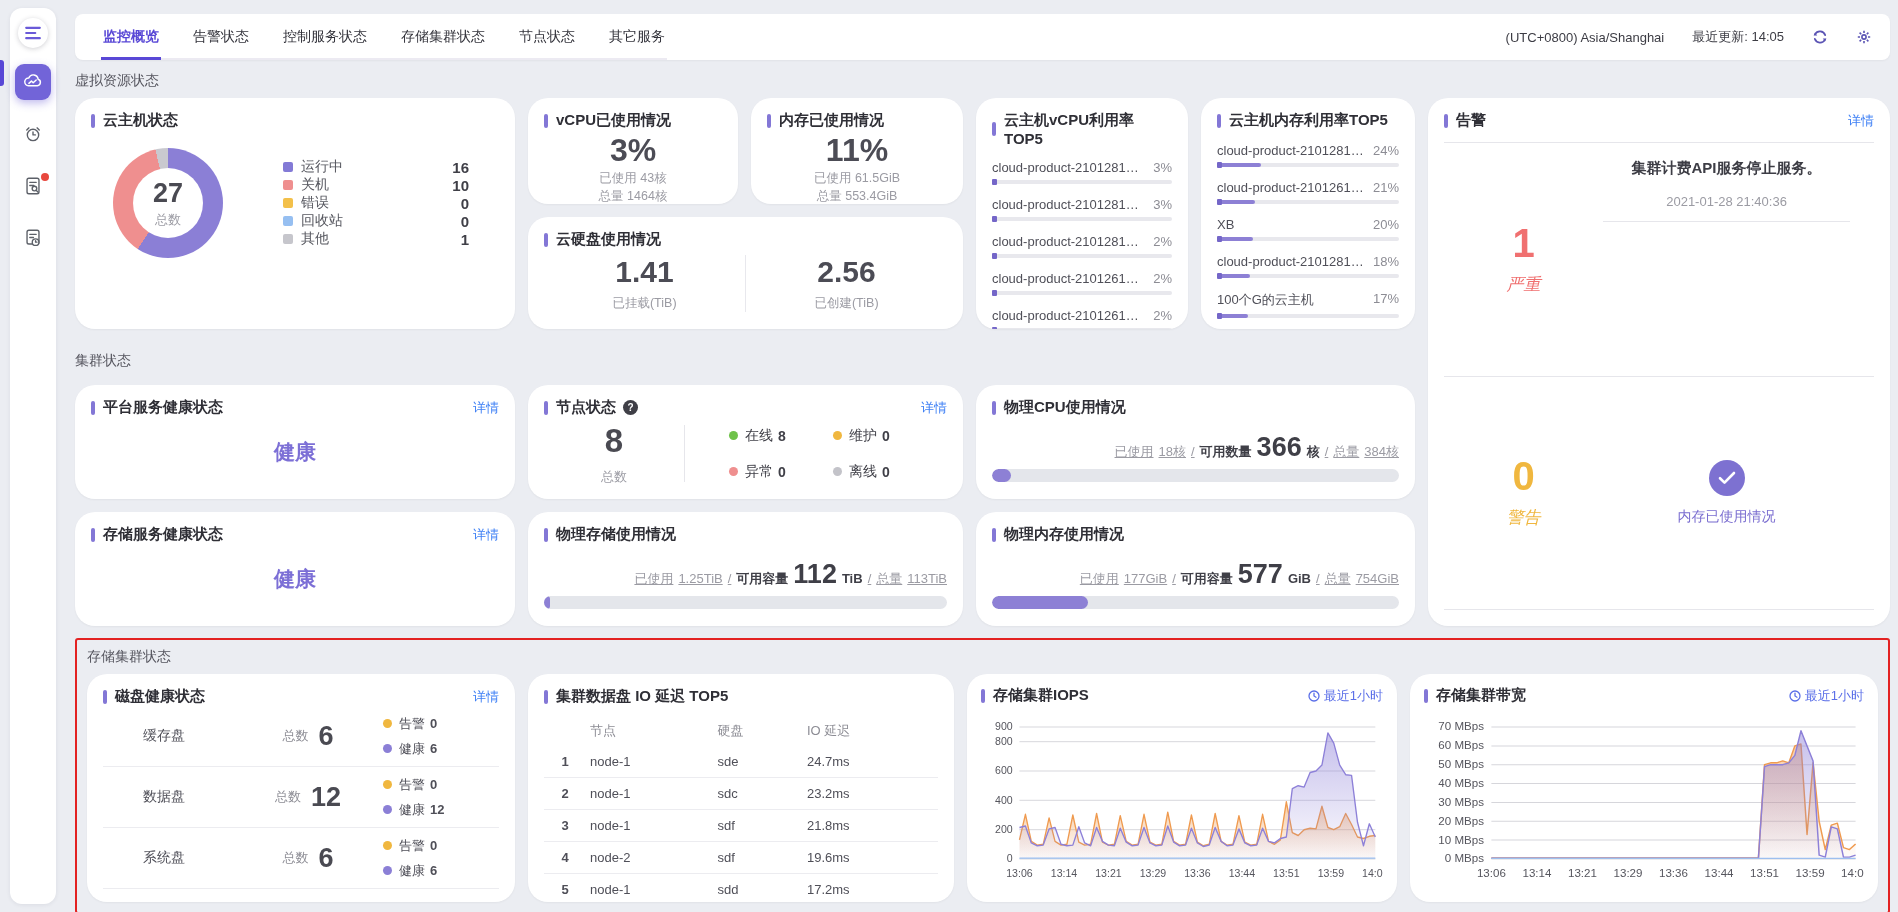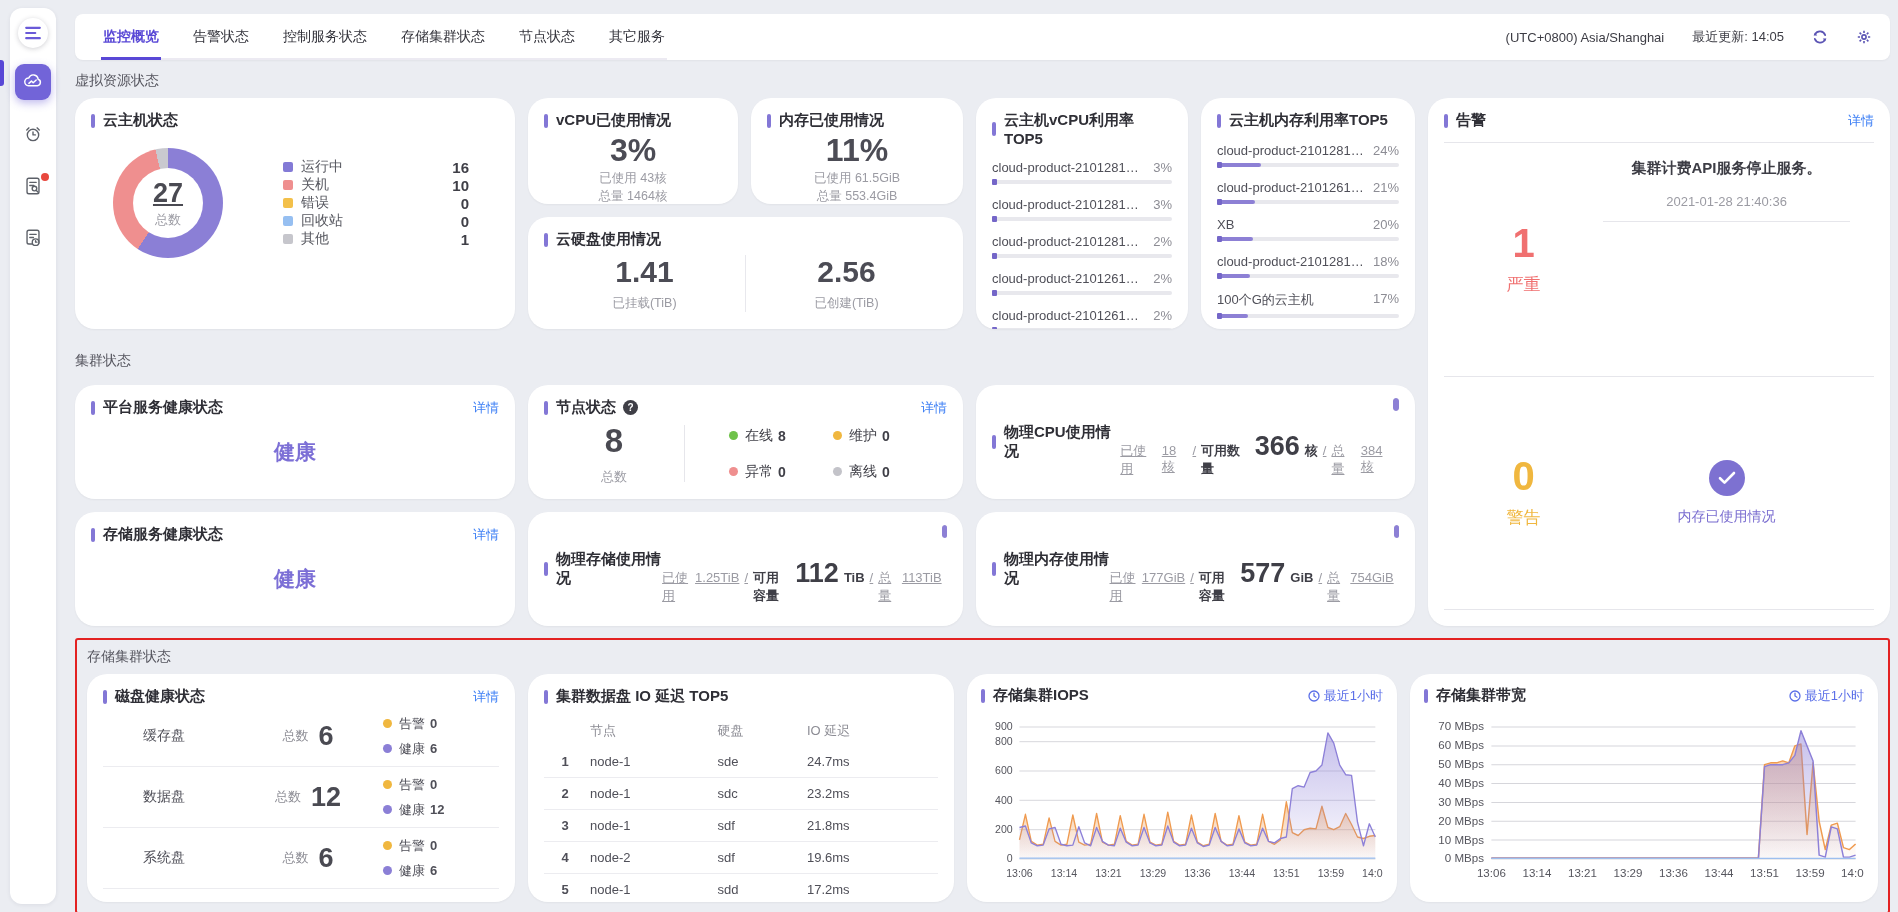--- a/index.html
+++ b/index.html
@@ -53,21 +53,21 @@
     border-radius:2px; margin-right:8px; flex:0 0 auto; }
   .detail-link { margin-left:auto; font-size:13px; font-weight:400; color:#3d7ff5; cursor:pointer; }
   .range-link { margin-left:auto; font-size:13px; font-weight:400; color:#5b6fe8; cursor:pointer;
     display:flex; align-items:center; gap:4px; }
 
   
   .vm-body { display:flex; align-items:center; margin-top:18px; }
   .donut { width:110px; height:110px; border-radius:50%; position:relative; margin-left:22px; }
   .donut-hole { position:absolute; inset:20px; background:#fff; border-radius:50%;
     display:flex; flex-direction:column; align-items:center; justify-content:center; }
-  .donut-num { font-size:27px; font-weight:bold; color:#4a4a52;text-decoration:underline; }
+  .donut-num { font-size:27px; font-weight:bold; color:#4a4a52; }
   .donut-sub { font-size:13px; color:#9b9ba3; margin-top:2px; }
   .vm-legend { margin-left:60px; display:flex; flex-direction:column; gap:0; flex:1; padding-right:30px; }
   .vm-legend-row { display:flex; align-items:center; font-size:14px; color:#55565e; }
   .sq { width:10px; height:10px; border-radius:2px; margin-right:8px; flex:0 0 auto; }
   .vm-legend-val { margin-left:auto; font-weight:bold; color:#3f3f47; font-size:15px; }
 
   .pct-big { font-size:32px; font-weight:bold; color:#4c4c55; text-align:center; margin-top:2px; }
   .sub-line { font-size:12.5px; color:#9b9ba3; text-align:center; line-height:1.45; }
 
   .disk-body { display:flex; margin-top:6px; }
@@ -83,21 +83,21 @@
   .t5fill { position:absolute; left:0; top:0; height:4px; background:#8d80d5; border-radius:2px; min-width:4px; }
   .t5fill::before { content:""; position:absolute; left:0; top:-1px; width:5px; height:6px;
     background:#7466c8; border-radius:1px; }
 
   
   .alarm-card { display:flex; flex-direction:column; padding-bottom:16px; }
   .hr { border-top:1px solid #e6e6eb; }
   .alarm-half { flex:1; display:flex; }
   .alarm-stat { width:37%; display:flex; flex-direction:column; align-items:center; justify-content:center; }
   .alarm-stat .num { font-size:40px; font-weight:bold; line-height:1; }
-  .alarm-stat .lab { font-size:17px; margin-top:10px; }
+  .alarm-stat .lab { font-size:17px; margin-top:10px;font-style:italic; }
   .crit { color:#f07070; } .warn { color:#f0b73f; }
   .alarm-msg-block { flex:1; padding:16px 24px 0 0; display:flex; flex-direction:column; align-items:center; }
   .alarm-msg { font-size:15px; color:#3d3d45; font-weight:600; }
   .alarm-time { font-size:13px; color:#9b9ba3; margin-top:16px; }
   .alarm-msg-hr { width:100%; border-top:1px solid #e6e6eb; margin-top:12px; }
   .alarm-ok-block { flex:1; display:flex; flex-direction:column; align-items:center; justify-content:center; padding-right:24px; }
   .alarm-ok-text { font-size:14px; color:#7a6dd0; margin-top:12px; }
 
   .health-text { flex:1; display:flex; align-items:center; justify-content:center;
     font-size:21px; font-weight:bold; color:#7c6fd6; }
@@ -108,21 +108,21 @@
   .node-total { width:140px; text-align:center; }
   .node-total .num { font-size:33px; font-weight:bold; color:#4a4a52; }
   .node-total .lab { font-size:13px; color:#9b9ba3; margin-top:8px; }
   .node-div { width:1px; align-self:stretch; background:#e6e6eb; margin:4px 0; }
   .node-grid { flex:1; display:grid; grid-template-columns:1fr 1fr; row-gap:18px; padding:0 10px 0 44px; }
   .node-item { display:flex; align-items:center; font-size:14px; color:#3f3f47; }
   .dot { width:9px; height:9px; border-radius:50%; margin-right:7px; flex:0 0 auto; }
   .node-item b { margin-left:5px; }
 
   
-  .usage-card { display:flex; flex-direction:row; }
+  .usage-card { display:flex; flex-direction:column; }
   .usage-line { margin-top:auto; display:flex; justify-content:flex-end; align-items:baseline;
     gap:5px; font-size:13px; padding-bottom:8px; }
   .u-gray { color:#9b9ba3;text-decoration:underline; } .u-dark { color:#3f3f47; font-weight:bold; }
   .u-big { font-size:27px; font-weight:bold; color:#3f3f47; line-height:1; }
   .track { height:13px; background:#e4e6eb; border-radius:7px; overflow:hidden; margin-bottom:4px; }
   .fill { height:100%; background:#8d80d5; border-radius:7px; min-width:6px; }
 
   
   .storage-section { margin-top:12px; border:2px solid #e32222; border-radius:3px; padding:6px 10px 10px; }
   .storage-section .section-label { margin-top:2px; }

